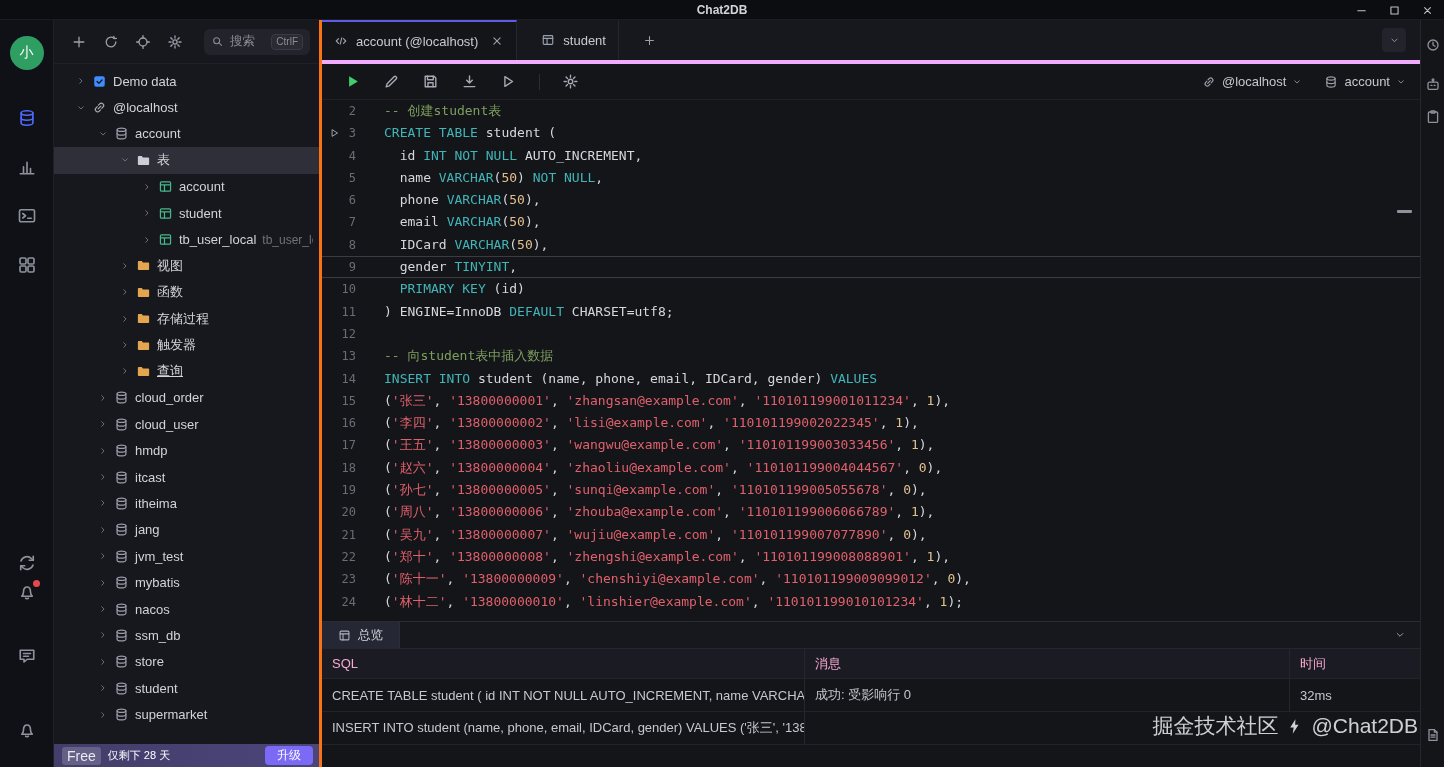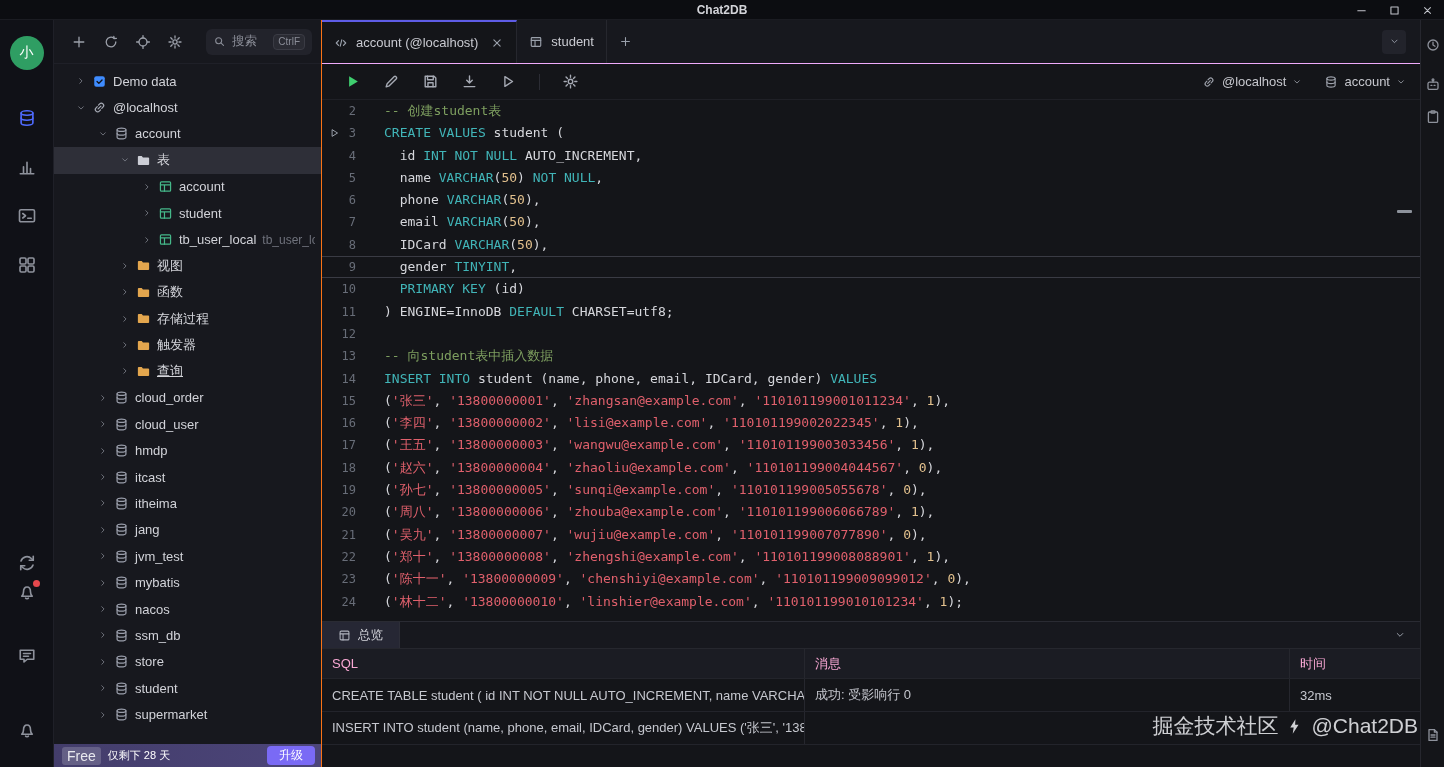--- a/index.html
+++ b/index.html
@@ -19,21 +19,21 @@
   
   .left-rail{position:absolute;left:0;top:20px;width:54px;bottom:0;background:#101117;border-right:1px solid #1f2028;}
   .avatar{position:absolute;left:50%;transform:translateX(-50%);width:34px;height:34px;border-radius:50%;
           background:#2f9e63;display:flex;align-items:center;justify-content:center;color:#fff;font-size:14px;}
   .rail-btn{position:absolute;left:50%;transform:translateX(-50%);width:20px;height:20px;color:#8e929c;cursor:pointer;}
   .rail-btn.active{color:var(--nav-active,#4f6bff);}
   .has-dot::after{content:"";position:absolute;top:-2px;right:-3px;width:7px;height:7px;border-radius:50%;
                   background:var(--badge-red,#e5484d);}
 
   
-  .sidebar{position:absolute;left:54px;top:20px;width:268px;bottom:0;background:#17181e;border-right:1px solid #f97316;}
+  .sidebar{position:absolute;left:54px;top:20px;width:268px;bottom:0;background:#17181e;border-right:3px solid #f97316;}
   .sb-toolbar{height:44px;display:flex;align-items:center;padding-left:17px;gap:16px;border-bottom:1px solid #1f2028;}
   .sb-ic{width:16px;height:16px;color:#9ca0aa;cursor:pointer;}
   .searchbox{margin-left:auto;margin-right:9px;width:106px;height:26px;background:#22232b;border-radius:6px;
              display:flex;align-items:center;gap:6px;padding:0 7px;cursor:text;}
   .searchbox .ic{width:13px;height:13px;color:#8b8e98;}
   .search-ph{color:#8b8e98;font-size:12.5px;flex:1;}
   .kbd{border:1px solid #3a3b44;border-radius:4px;padding:0 4px;font-size:10px;line-height:14px;color:#8b8e98;background:#2a2b33;}
 
   .tree{position:absolute;top:48px;left:0;right:0;bottom:23px;overflow:hidden;}
   .tree-row{display:flex;align-items:center;height:26.4px;gap:6px;cursor:pointer;padding-right:6px;}
@@ -46,22 +46,22 @@
   .tree-suffix{color:#6f727c;font-size:12px;white-space:nowrap;overflow:hidden;}
 
   .sb-footer{position:absolute;left:0;right:0;bottom:0;height:23px;display:flex;align-items:center;gap:7px;
              padding:0 6px 0 8px;background:linear-gradient(90deg,#433d6b,#4c4579);}
   .free-badge{background:rgba(255,255,255,.18);color:#e8e8ee;font-size:14px;border-radius:3px;padding:1px 5px;}
   .free-text{color:#ffffff;font-size:11px;font-weight:normal;flex:1;}
   .upgrade-btn{background:#7a6af5;color:#fff;font-size:12px;border-radius:4px;padding:1px 12px;cursor:pointer;}
 
   
   .main{position:absolute;left:322px;top:20px;right:24px;bottom:0;background:#141519;}
-  .tabbar{position:absolute;top:0;left:0;right:0;height:44px;background:#17181e;border-bottom:1px solid #f0abfc;
-          display:flex;align-items:stretch;}
+  .tabbar{position:absolute;top:0;left:0;right:0;height:44px;background:#17181e;border-bottom:4px solid #f0abfc;
+          display:flex;align-items:stretch;gap:12px;}
   .tab{display:flex;align-items:center;gap:8px;padding:0 12px;border-right:1px solid #26272e;cursor:pointer;color:#c9cad1;}
   .tab .ic{width:14px;height:14px;color:#9aa0ab;}
   .tab.active{background:#141519;border-top:2px solid var(--accent,#5e5ce6);}
   .tab-close{width:12px;height:12px;color:#8b8e98;margin-left:4px;cursor:pointer;}
   .tab-plus{width:38px;display:flex;align-items:center;justify-content:center;color:#9aa0ab;cursor:pointer;}
   .tab-plus .ic{width:13px;height:13px;}
   .tab-chevron{margin-left:auto;align-self:center;margin-right:14px;width:24px;height:24px;border-radius:4px;
                background:#22232b;display:flex;align-items:center;justify-content:center;color:#9aa0ab;cursor:pointer;}
   .tab-chevron .ic{width:11px;height:11px;}
 
@@ -713,21 +713,21 @@
           <div class="cl">
             <span class="gut"><span>2</span></span>
             <span class="code"><span class="tk-com">-- 创建student表</span></span>
           </div>
           <div class="cl">
             <span class="gut"><span class="ic gut-play">
                 <svg viewBox="0 0 16 16">
                   <path d="M5 3.4l7.4 4.6L5 12.6z"></path>
                 </svg>
               </span><span>3</span></span>
-            <span class="code"><span class="tk-kw">CREATE VALUES</span><span class="tk-pl"> student (</span></span>
+            <span class="code"><span class="tk-kw">CREATE TABLE</span><span class="tk-pl"> student (</span></span>
           </div>
           <div class="cl">
             <span class="gut"><span>4</span></span>
             <span class="code"><span class="tk-pl">  id </span><span class="tk-kw">INT NOT NULL</span><span class="tk-pl"> AUTO_INCREMENT,</span></span>
           </div>
           <div class="cl">
             <span class="gut"><span>5</span></span>
             <span class="code"><span class="tk-pl">  name </span><span class="tk-kw">VARCHAR</span><span class="tk-pl">(</span><span class="tk-num">50</span><span class="tk-pl">) </span><span class="tk-kw">NOT NULL</span><span class="tk-pl">,</span></span>
           </div>
           <div class="cl">

